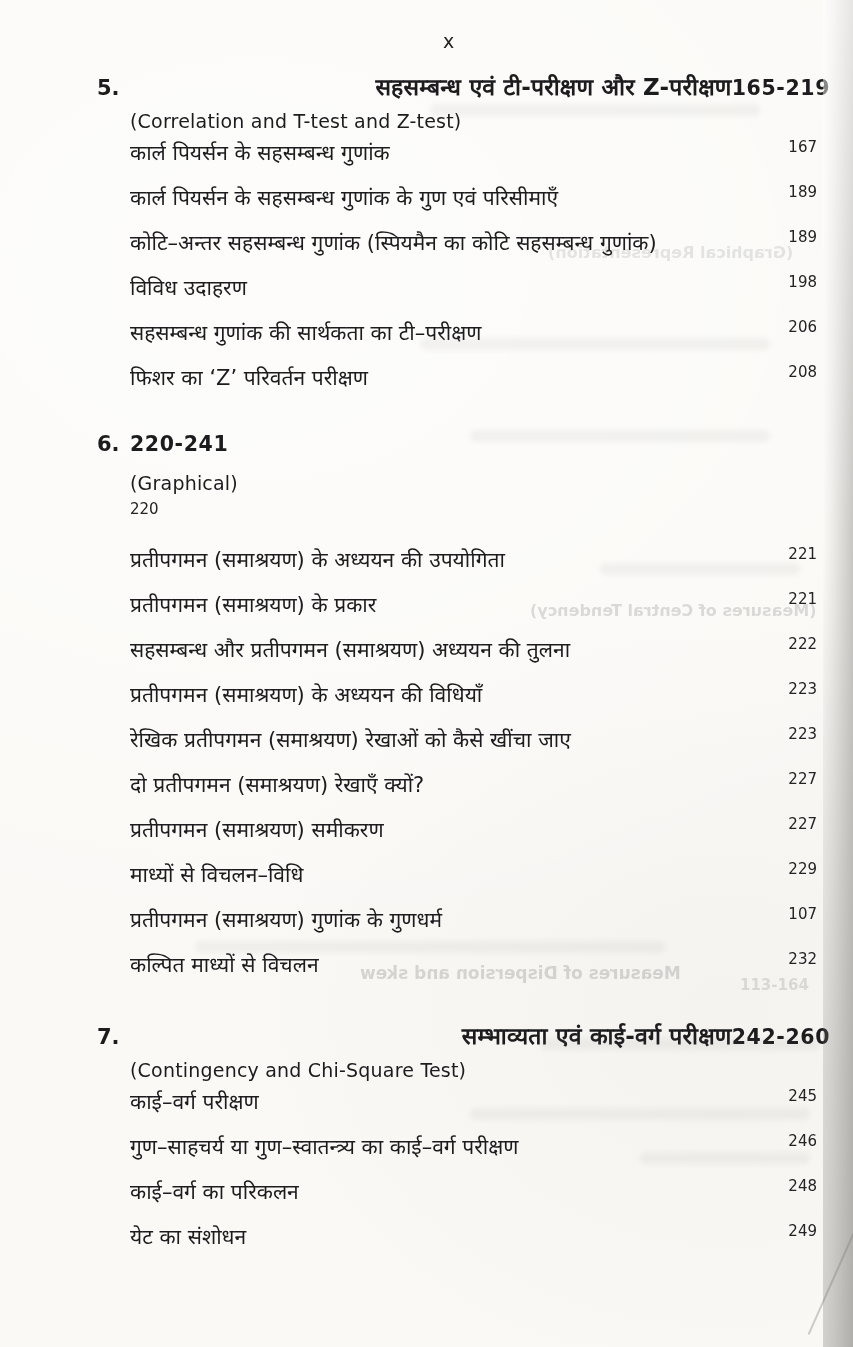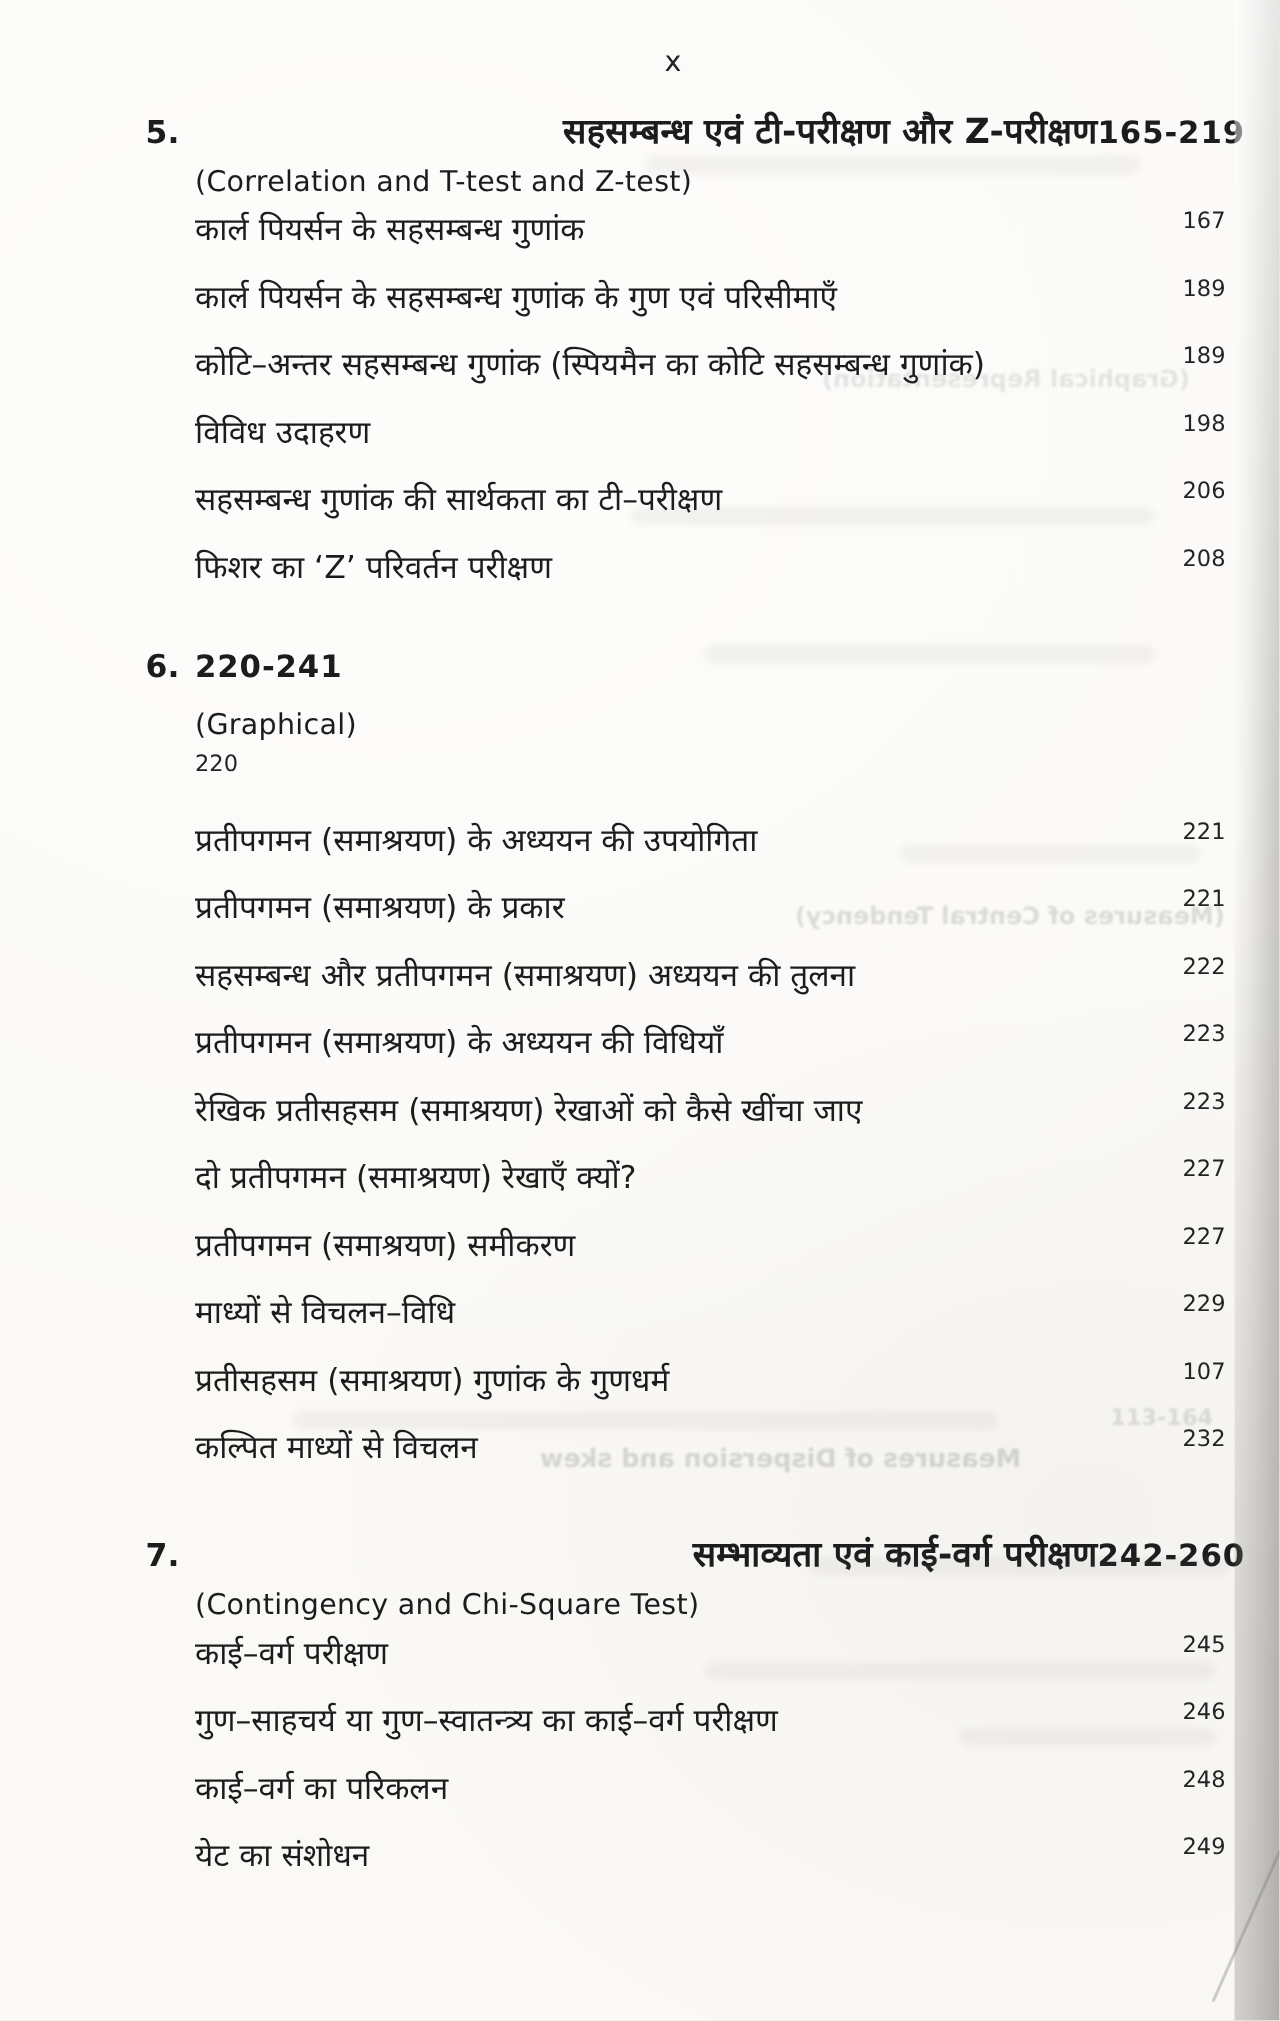--- a/index.html
+++ b/index.html
@@ -91,21 +91,21 @@
     position: absolute;
     transform: scaleX(-1);
     color: #4a4a4a;
     filter: blur(.7px);
     white-space: nowrap;
     pointer-events: none;
   }
   .g1 { top: 243px; left: 548px; font-size: 16px; opacity: .13; font-weight: bold; }
   .g2 { top: 601px; left: 530px; font-size: 16px; opacity: .18; font-weight: bold; }
   .g3 { top: 963px; left: 360px; font-size: 17px; opacity: .20; font-weight: bold; }
-  .g4 { top: 936px; left: 740px; font-size: 15px; opacity: .16; font-weight: bold; transform: none; text-align: center; }
+  .g4 { top: 976px; left: 740px; font-size: 15px; opacity: .16; font-weight: bold; transform: none; text-align: center; }
 
   
   .smudge {
     position: absolute;
     height: 12px;
     background: #6e6c69;
     opacity: .07;
     filter: blur(2.5px);
     border-radius: 6px;
     pointer-events: none;
@@ -183,37 +183,37 @@
           </div>
         <div class="row">
             <span class="lbl">सहसम्बन्ध और प्रतीपगमन (समाश्रयण) अध्ययन की तुलना</span>
             <span class="pg">222</span>
           </div>
         <div class="row">
             <span class="lbl">प्रतीपगमन (समाश्रयण) के अध्ययन की विधियाँ</span>
             <span class="pg">223</span>
           </div>
         <div class="row">
-            <span class="lbl">रेखिक प्रतीसहसम (समाश्रयण) रेखाओं को कैसे खींचा जाए</span>
+            <span class="lbl">रेखिक प्रतीपगमन (समाश्रयण) रेखाओं को कैसे खींचा जाए</span>
             <span class="pg">223</span>
           </div>
         <div class="row">
             <span class="lbl">दो प्रतीपगमन (समाश्रयण) रेखाएँ क्यों?</span>
             <span class="pg">227</span>
           </div>
         <div class="row">
             <span class="lbl">प्रतीपगमन (समाश्रयण) समीकरण</span>
             <span class="pg">227</span>
           </div>
         <div class="row">
             <span class="lbl">माध्यों से विचलन–विधि</span>
             <span class="pg">229</span>
           </div>
         <div class="row">
-            <span class="lbl">प्रतीसहसम (समाश्रयण) गुणांक के गुणधर्म</span>
+            <span class="lbl">प्रतीपगमन (समाश्रयण) गुणांक के गुणधर्म</span>
             <span class="pg">107</span>
           </div>
         <div class="row">
             <span class="lbl">कल्पित माध्यों से विचलन</span>
             <span class="pg">232</span>
           </div>
       </div>
     </section>
 
     <section class="chapter">

